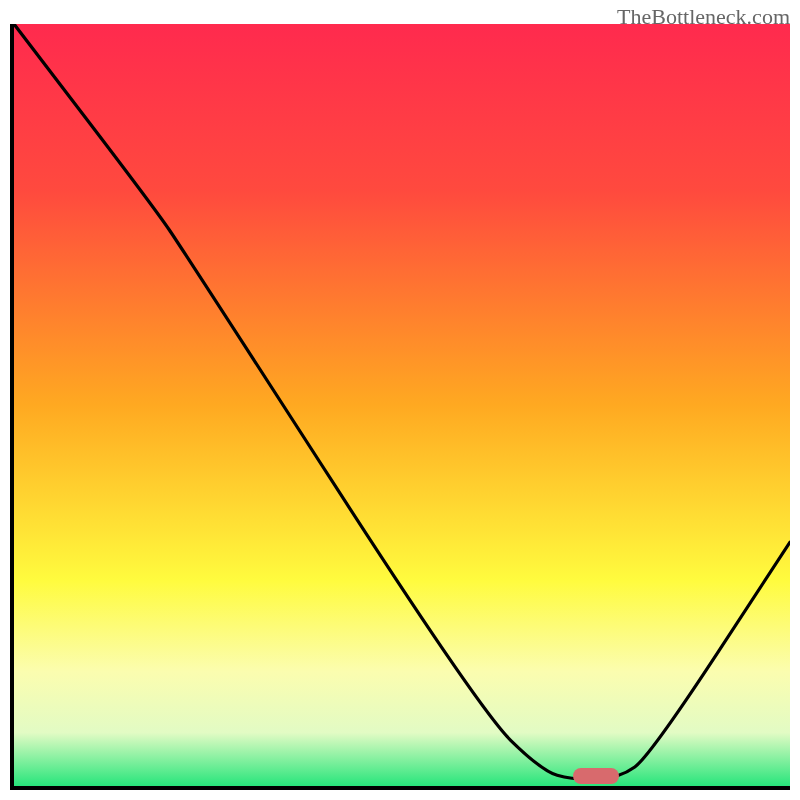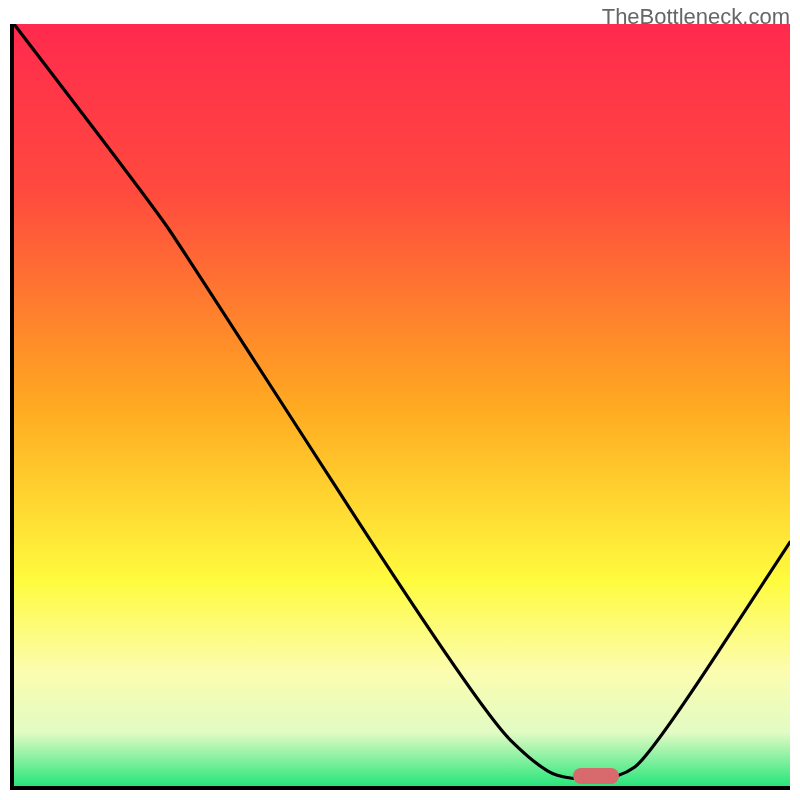--- a/index.html
+++ b/index.html
@@ -12,20 +12,21 @@
     position: relative;
   }
   .watermark {
     position: absolute;
     top: 4px;
     right: 10px;
     color: #666;
     font-size: 22px;
     font-weight: 500;
     z-index: 10;
+    font-family: Liberation Serif, serif;
   }
   .chart-wrap {
     position: absolute;
     left: 10px;
     top: 24px;
     width: 780px;
     height: 766px;
     border-left: 4px solid #000;
     border-bottom: 4px solid #000;
     border-right: none;

